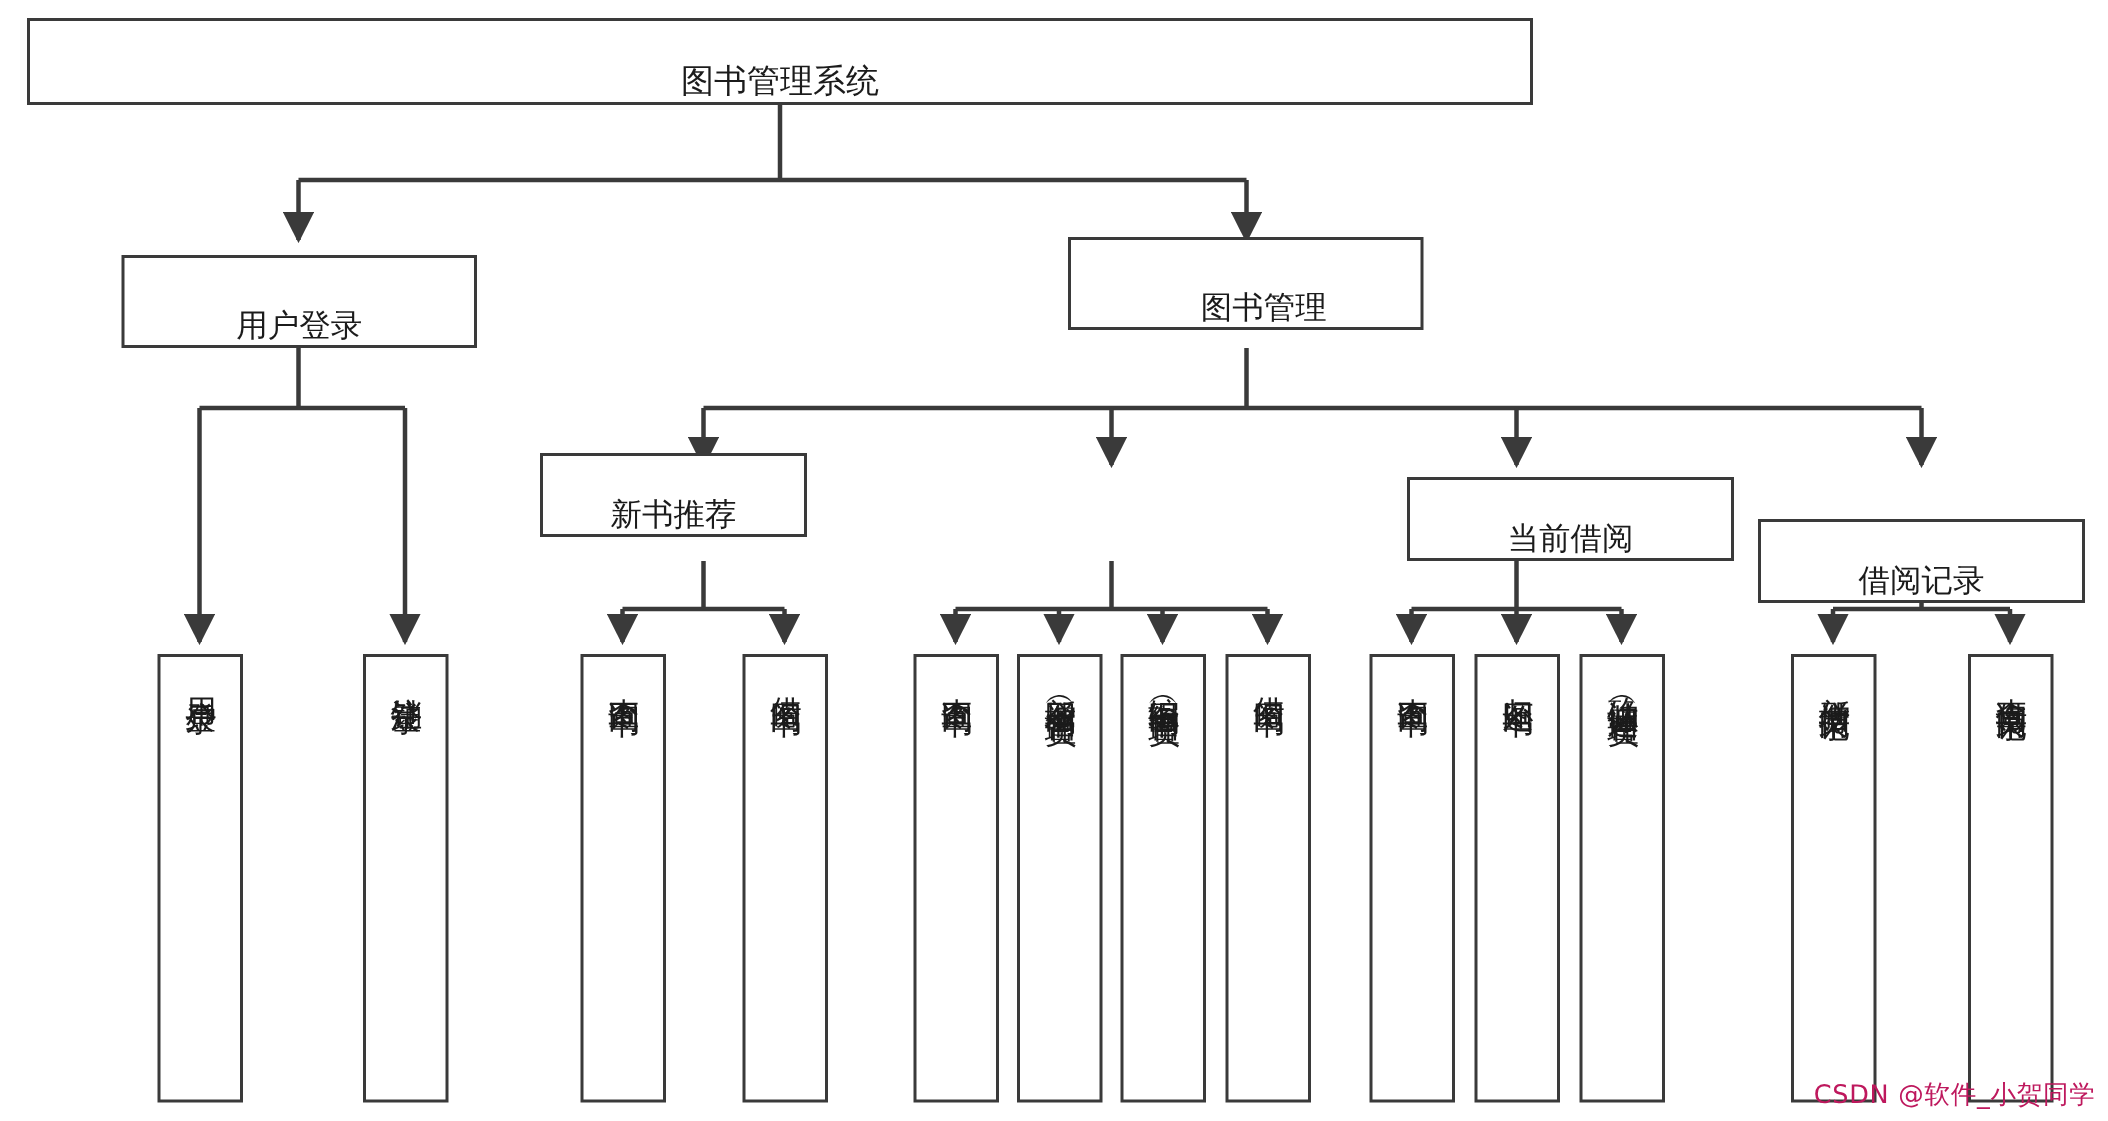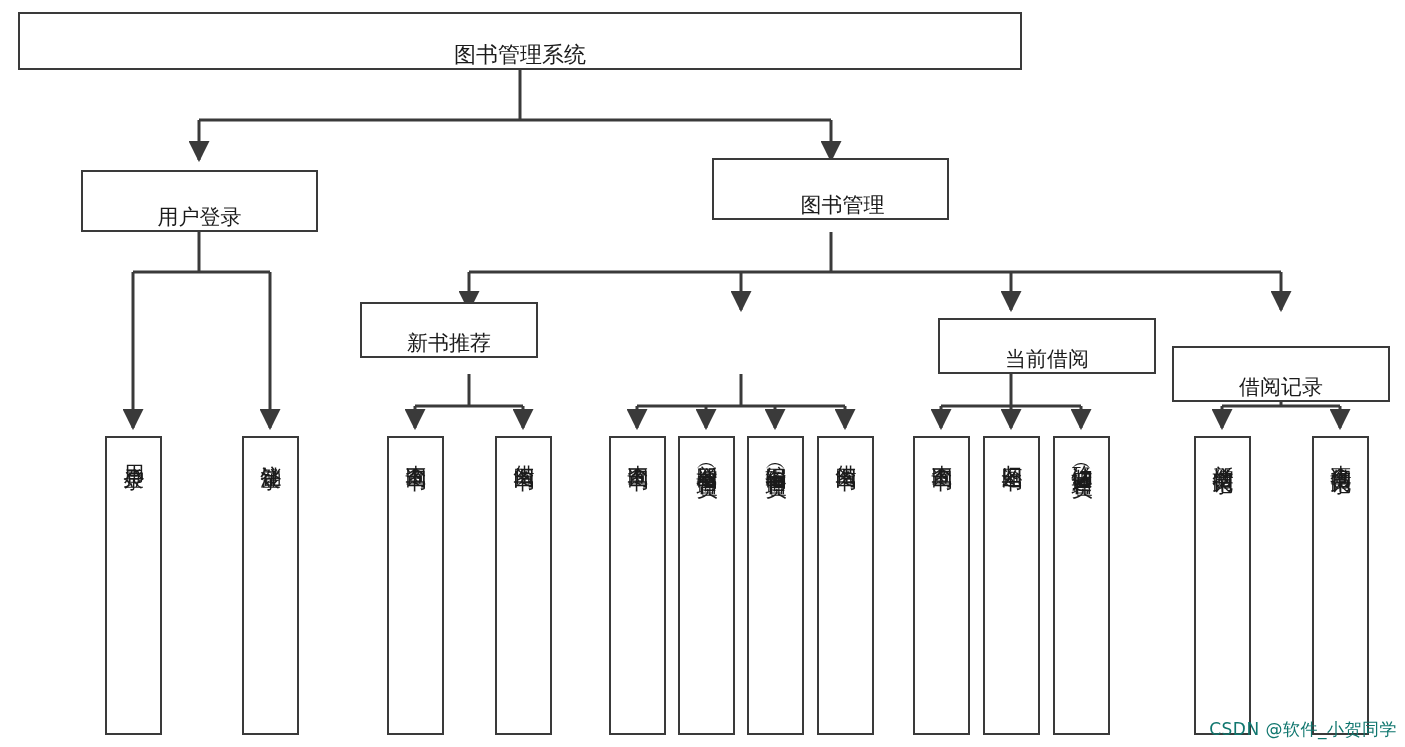--- a/index.html
+++ b/index.html
@@ -57,21 +57,21 @@
     font-size: 21px;
     letter-spacing: 2px;
     line-height: 1.0;
     white-space: pre;
   }
   .watermark {
     position: absolute;
     right: 8px;
     bottom: 6px;
     font-size: 17px;
-    color: #0f766e;
+    color: #be185d;
     z-index: 3;
     white-space: nowrap;
     letter-spacing: 0.5px;
     margin-top: 45px;
   }
 </style>
 </head>
 <body>
 
 <div id="canvas">

